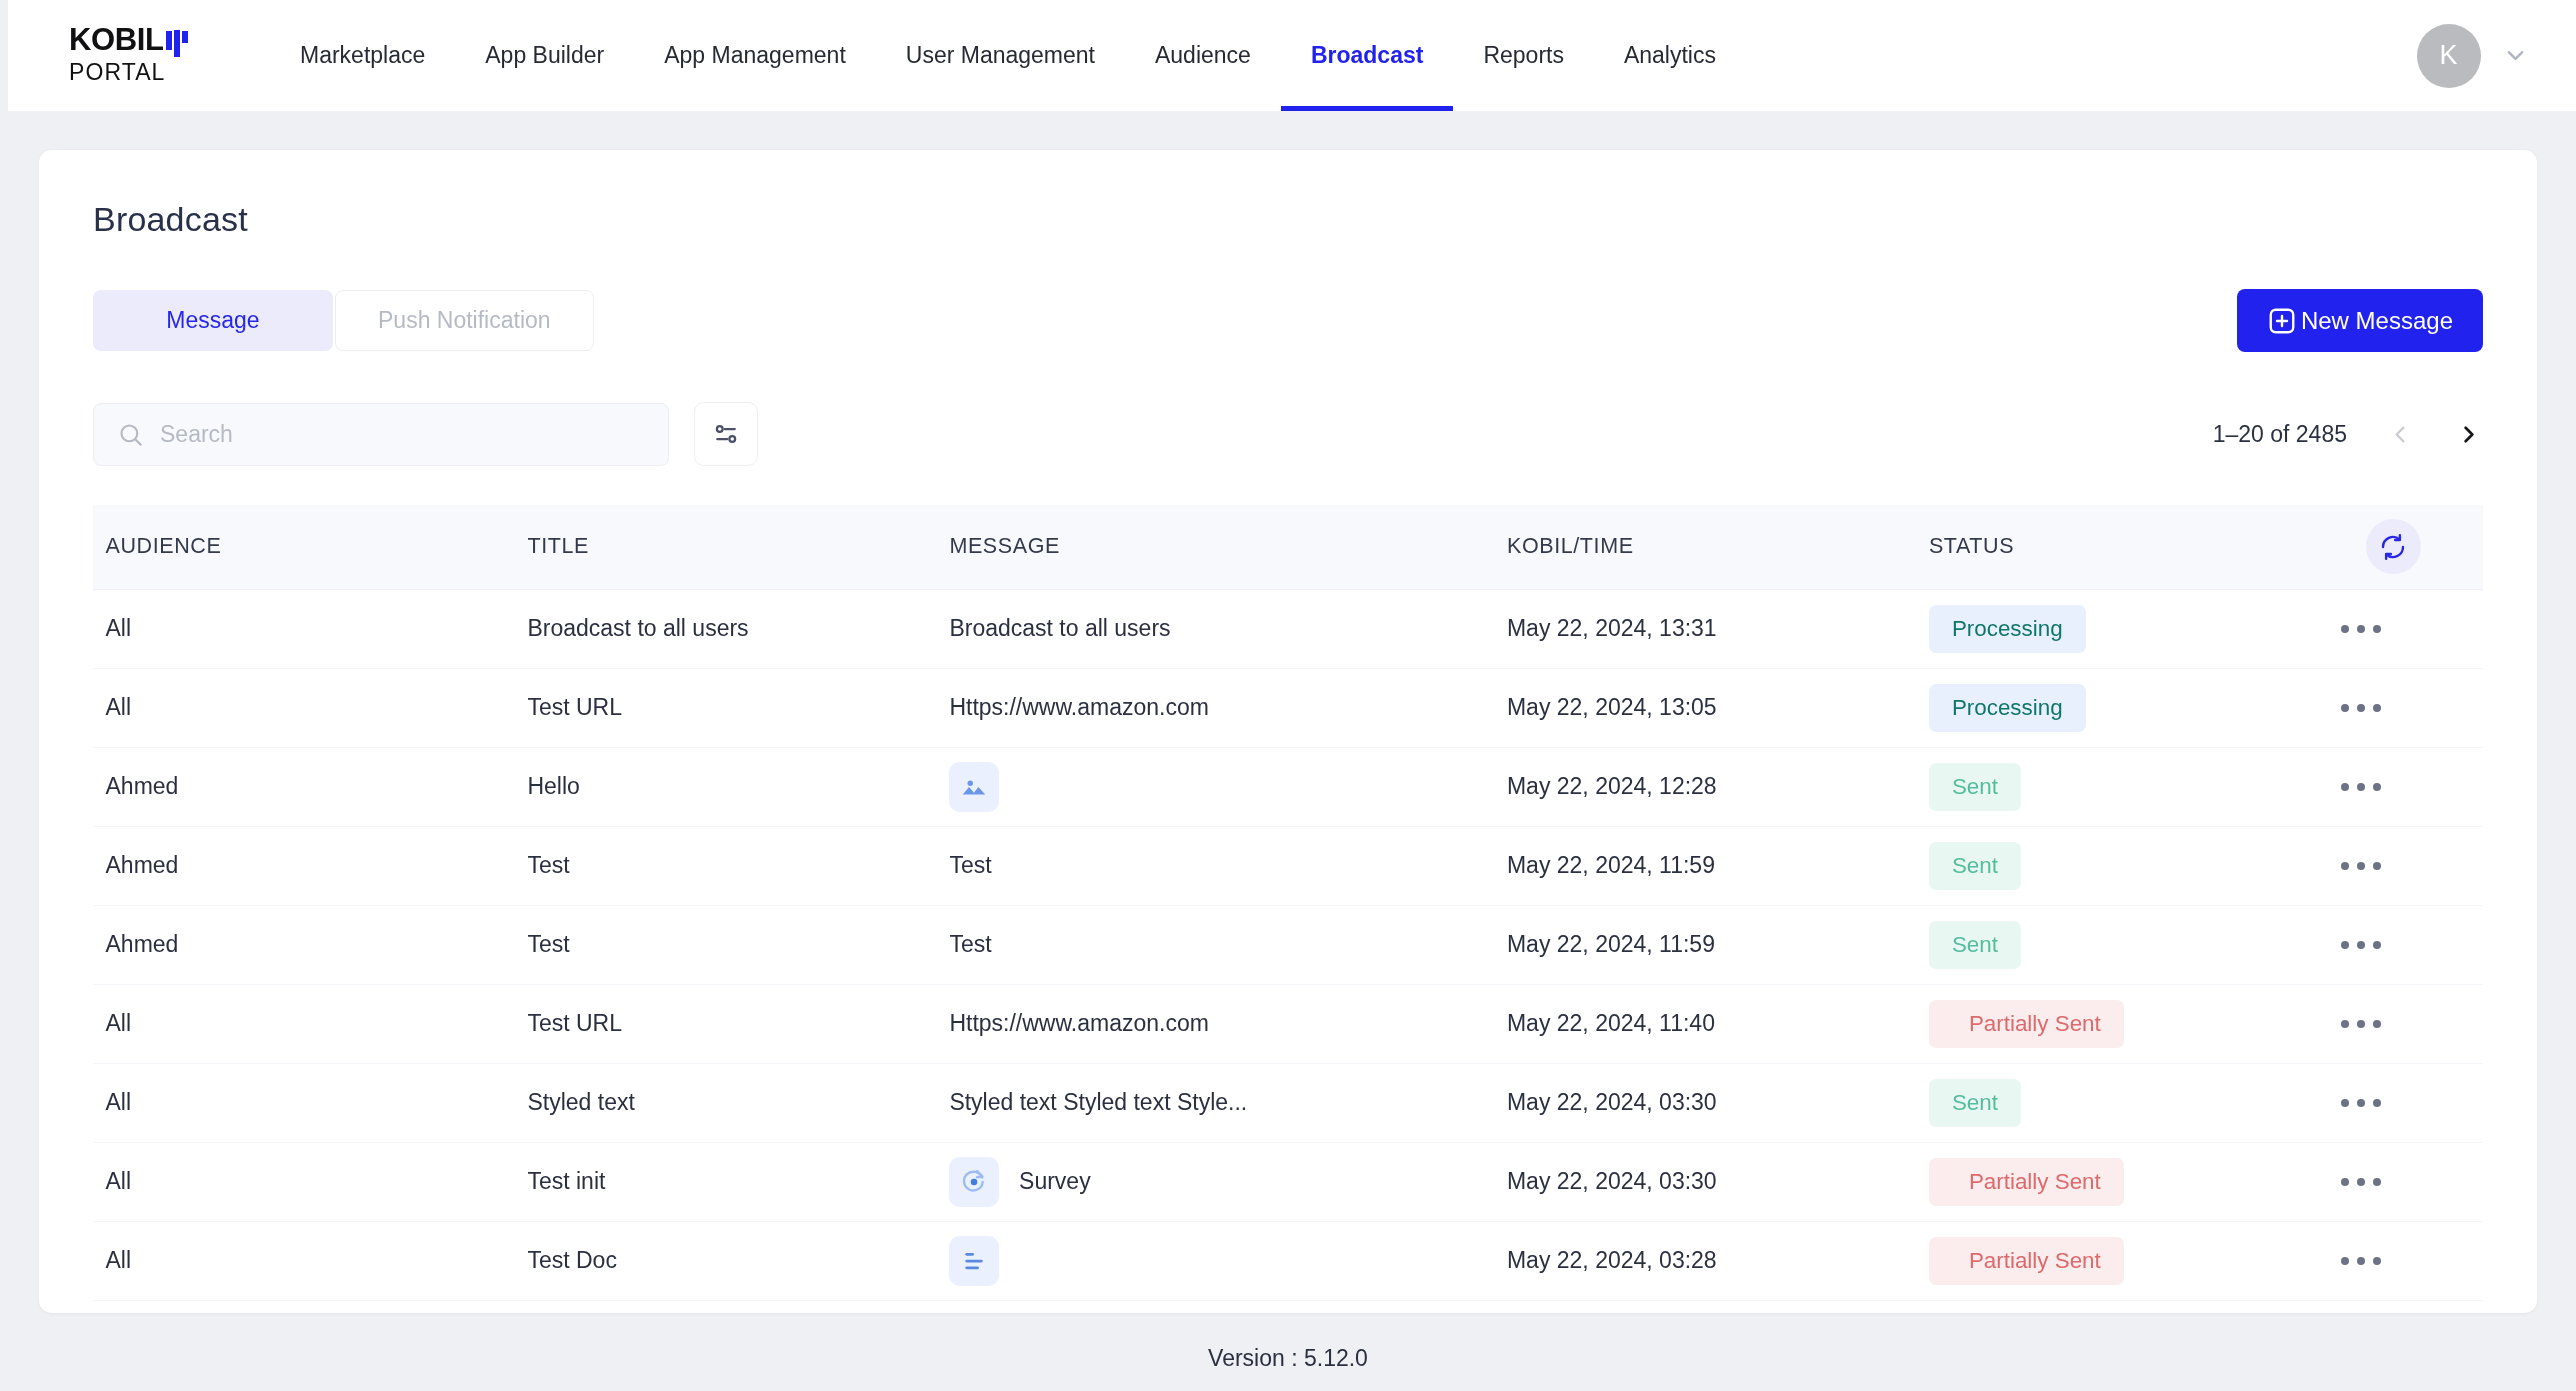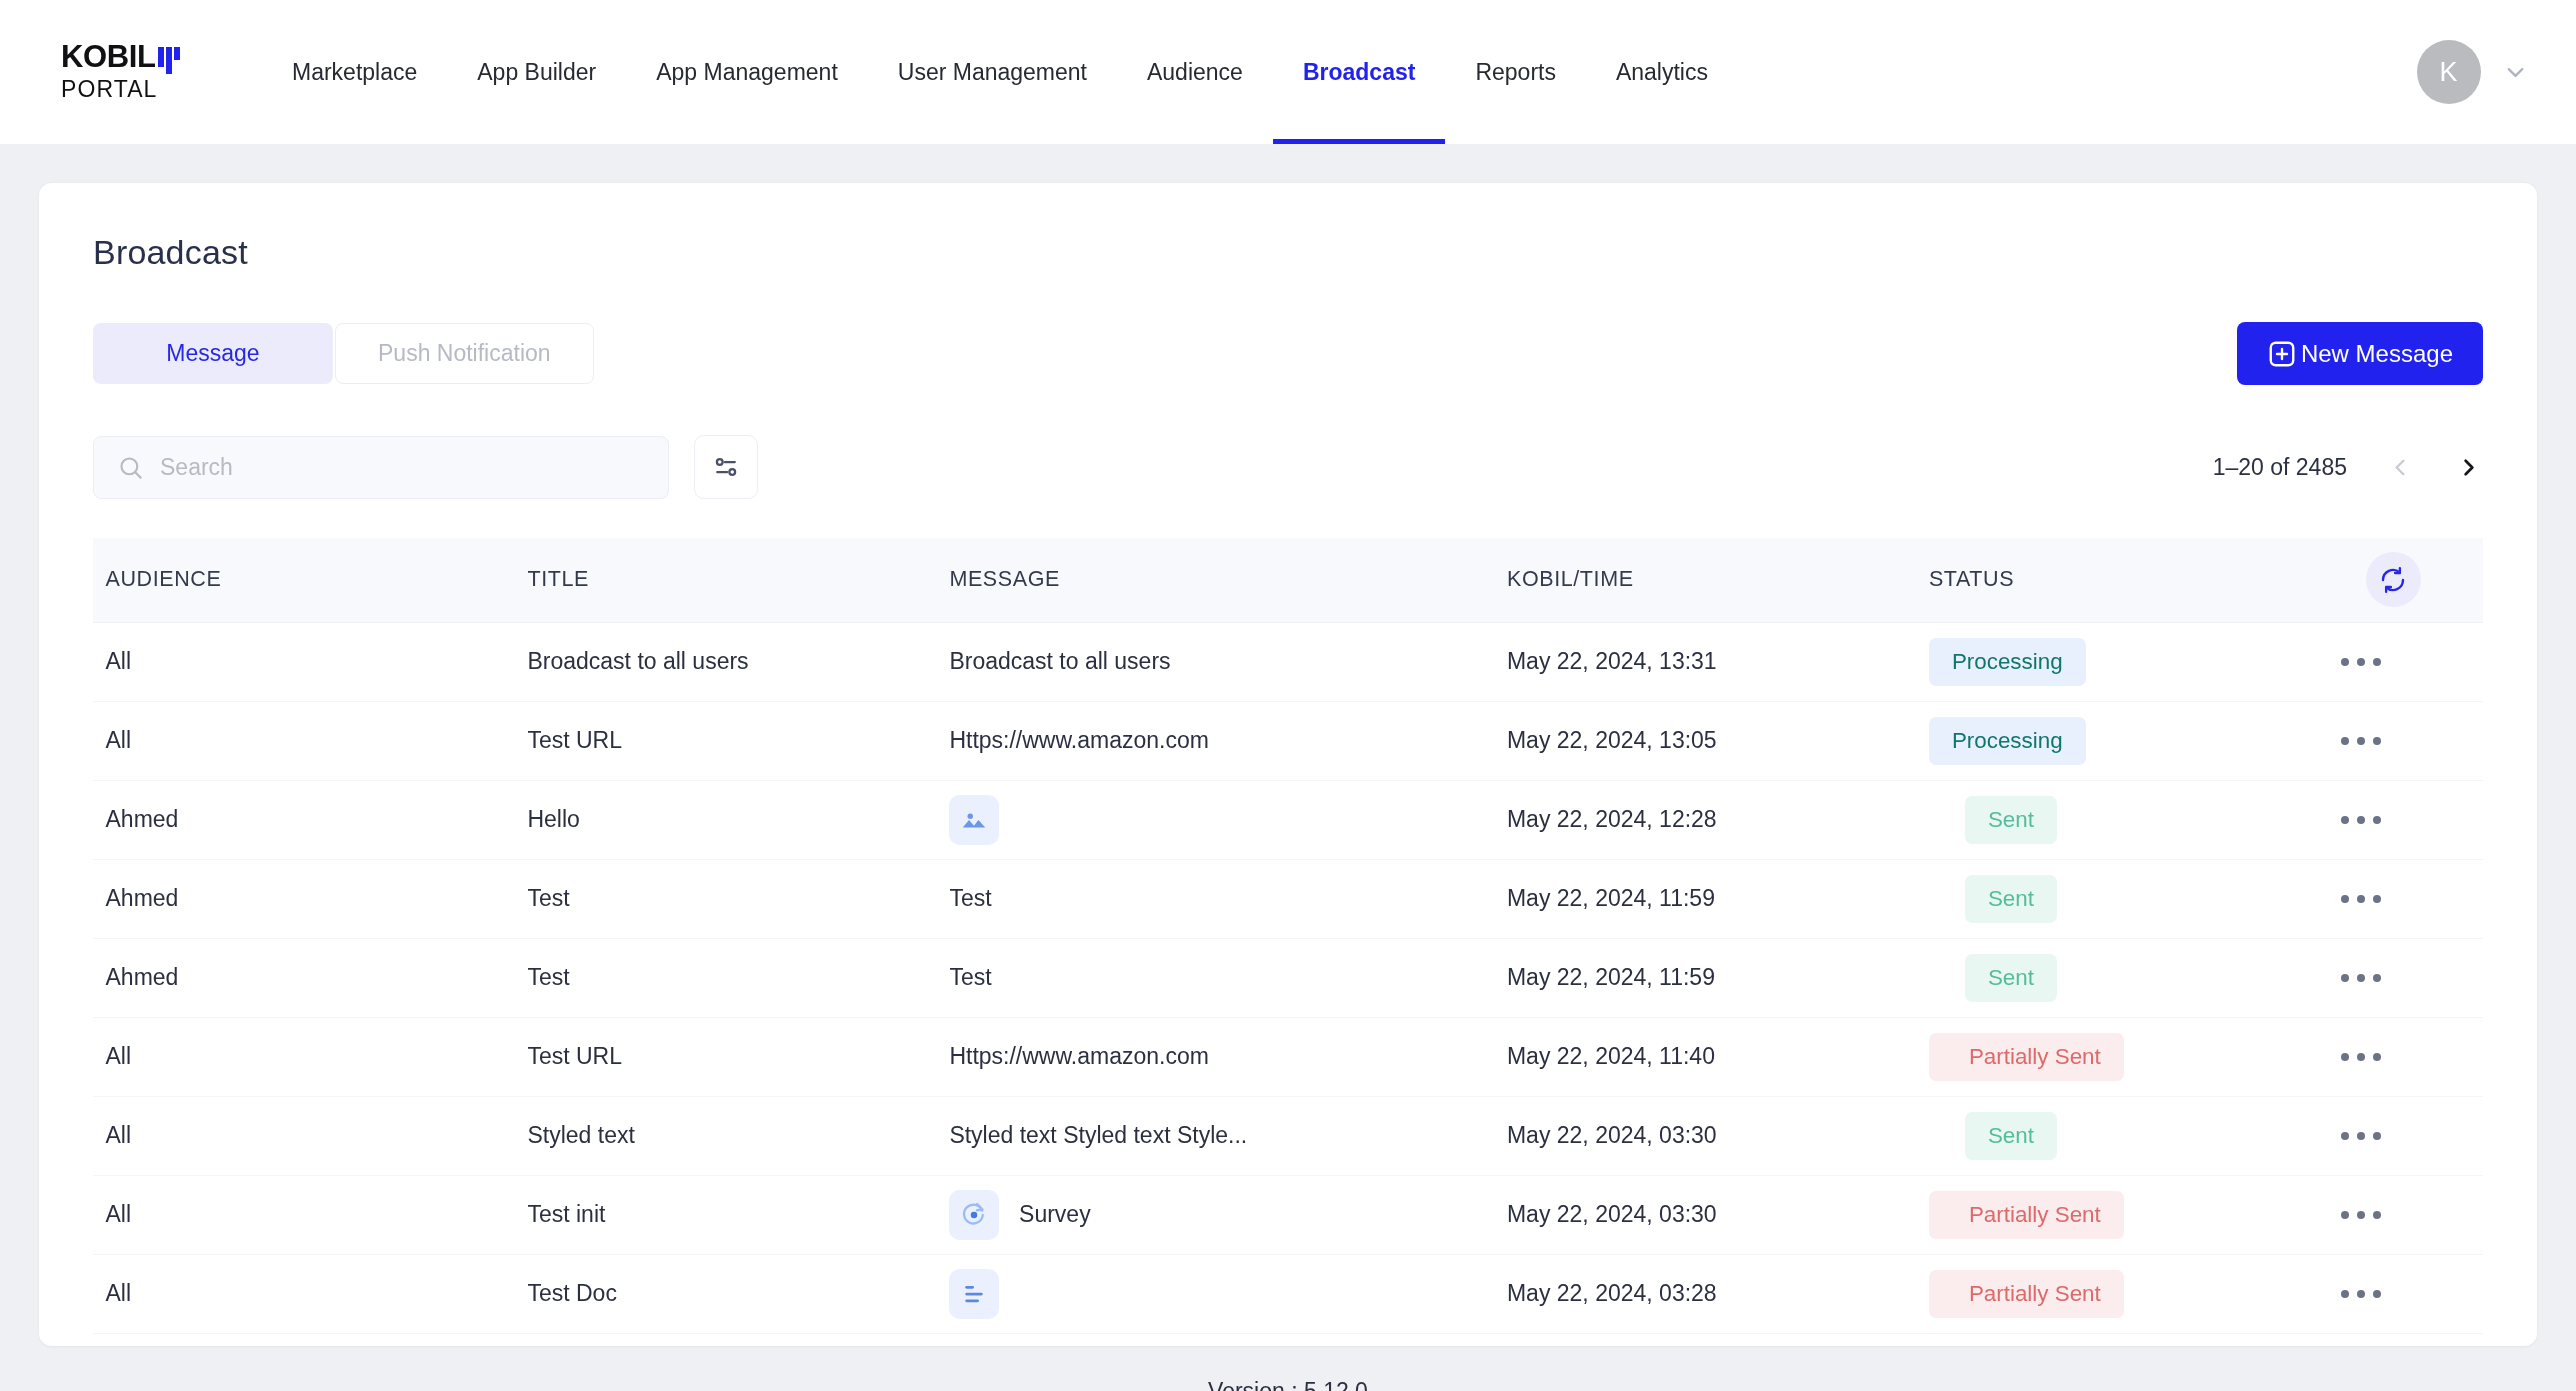--- a/index.html
+++ b/index.html
@@ -6,25 +6,26 @@
   html, body {
     width: 2576px;
     height: 1392px;
     background: #eef0f4;
     font-family: "Liberation Sans", sans-serif;
     -webkit-font-smoothing: antialiased;
   }
 
   
   .topbar {
-    height: 144px;
+    height: 111px;
     background: #ffffff;
     display: flex;
     align-items: stretch;
     position: relative;
+    margin-left: 8px;
   }
   .logo-wrap {
     display: flex;
     flex-direction: column;
     justify-content: center;
     padding-left: 61px;
     width: 224px;
   }
   .logo-row { display: flex; align-items: flex-start; }
   .logo-kobil {
@@ -243,21 +244,21 @@
     flex: none;
   }
   .badge {
     display: inline-flex; align-items: center; justify-content: center;
     height: 48px;
     padding: 0 23px;
     border-radius: 7.2px;
     font-size: 22.4px;
   }
   .badge.processing { background: #e9f0fd; color: #0f766e; }
-  .badge.sent { background: #e9f7f2; color: #54bd9c; margin-left: 36px; }
+  .badge.sent { background: #e9f7f2; color: #54bd9c; }
   .badge.partial { background: #fbeced; color: #dd6a6a; padding-left: 40px; }
   .dots {
     display: flex; gap: 8px; align-items: center;
     cursor: pointer; padding-left: 7.2px;
   }
   .dots span { width: 8px; height: 8px; border-radius: 50%; background: #6c7288; }
 
   .footer {
     height: 90px;
     display: flex; align-items: center; justify-content: center;

